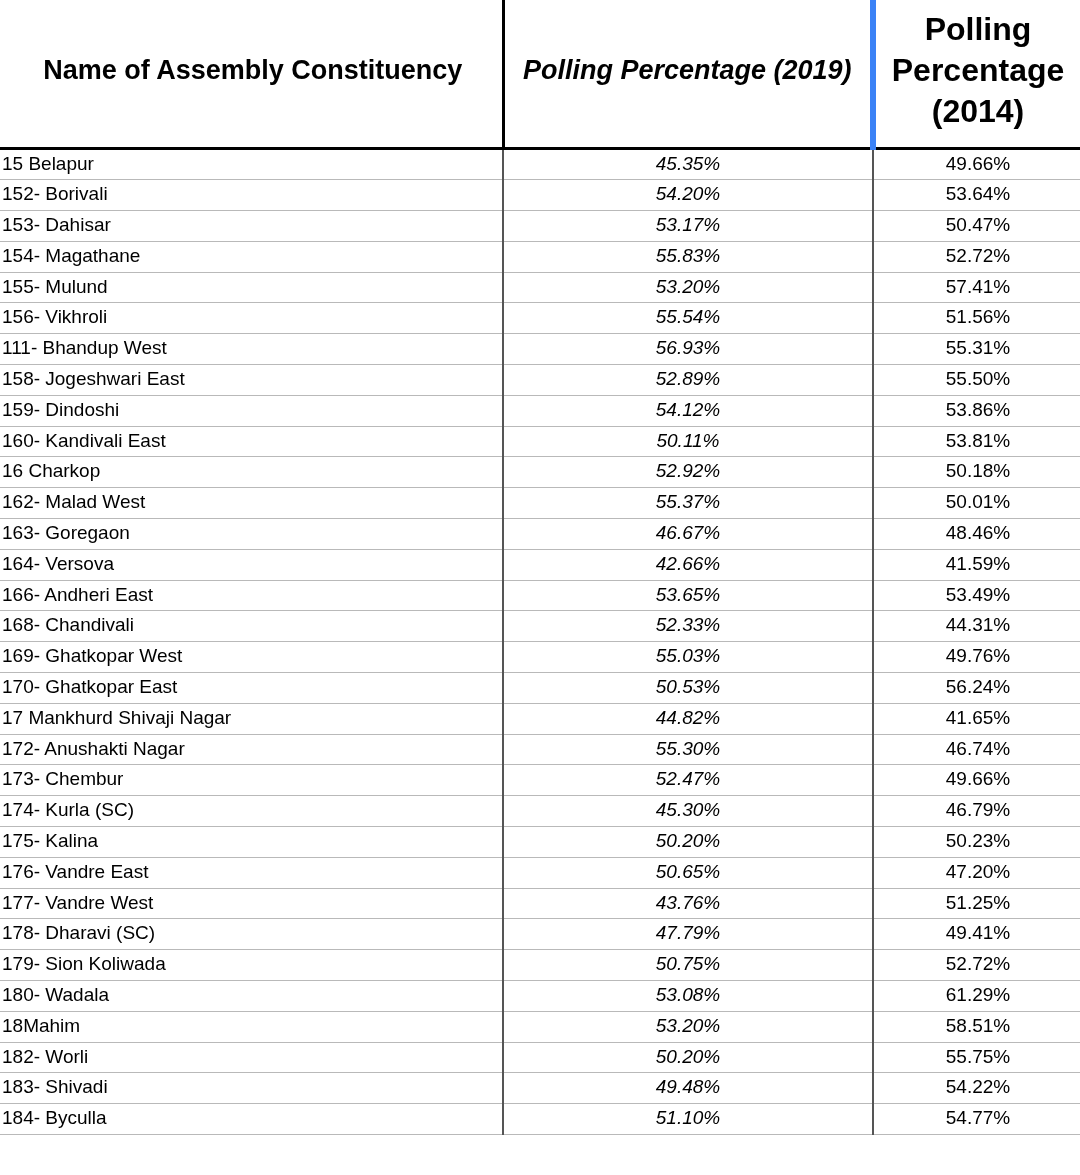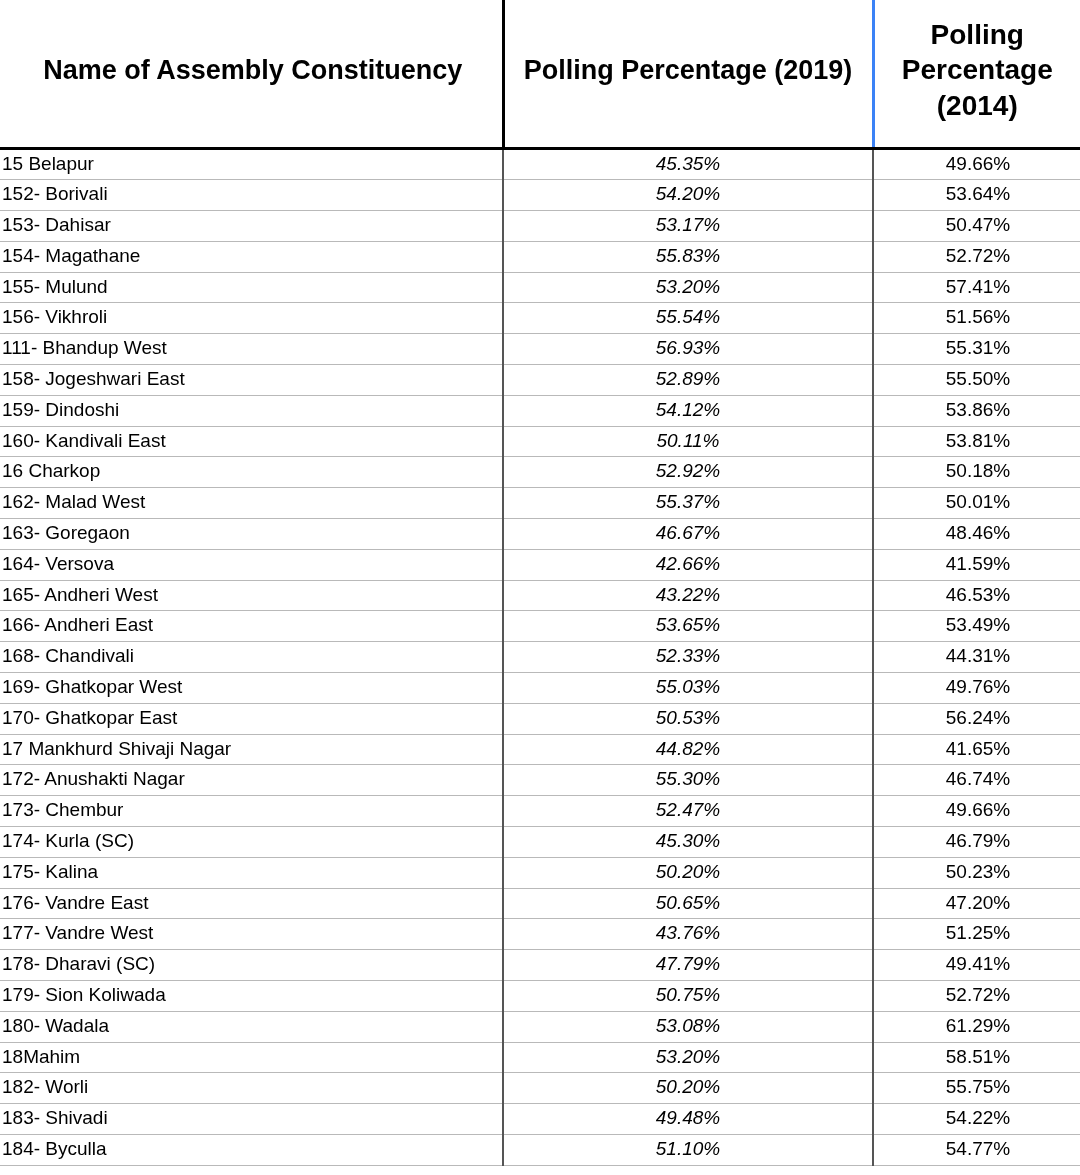--- a/index.html
+++ b/index.html
@@ -38,24 +38,25 @@
     padding: 8px 10px 14px 10px;
     border-bottom: 3px solid #000000;
     background: #ffffff;
   }
   thead th.h-name {
     border-right: 3px solid #000000;
     padding-left: 28px;
     padding-right: 24px;
   }
   thead th.h-2019 {
-    border-right: 3px solid #3b82f6;
+    border-right: 6px solid #3b82f6;
+    font-style: italic;
   }
   thead th.h-2014 {
-    font-size: 28px;
+    font-size: 32px;
   }
   thead tr {
     height: 148px;
   }
 
   tbody td {
     font-size: 19px;
     line-height: 1.2;
     padding: 3px 6px 4px 6px;
     border-bottom: 1px solid #b9b9b9;
@@ -164,25 +165,20 @@
           <td class="name">163- Goregaon</td>
           <td class="val2019">46.67%</td>
           <td class="val2014">48.46%</td>
         </tr>
         <tr>
           <td class="name">164- Versova</td>
           <td class="val2019">42.66%</td>
           <td class="val2014">41.59%</td>
         </tr>
         <tr>
-          <td class="name">165- Andheri West</td>
-          <td class="val2019">43.22%</td>
-          <td class="val2014">46.53%</td>
-        </tr>
-        <tr>
           <td class="name">166- Andheri East</td>
           <td class="val2019">53.65%</td>
           <td class="val2014">53.49%</td>
         </tr>
         <tr>
           <td class="name">168- Chandivali</td>
           <td class="val2019">52.33%</td>
           <td class="val2014">44.31%</td>
         </tr>
         <tr>

